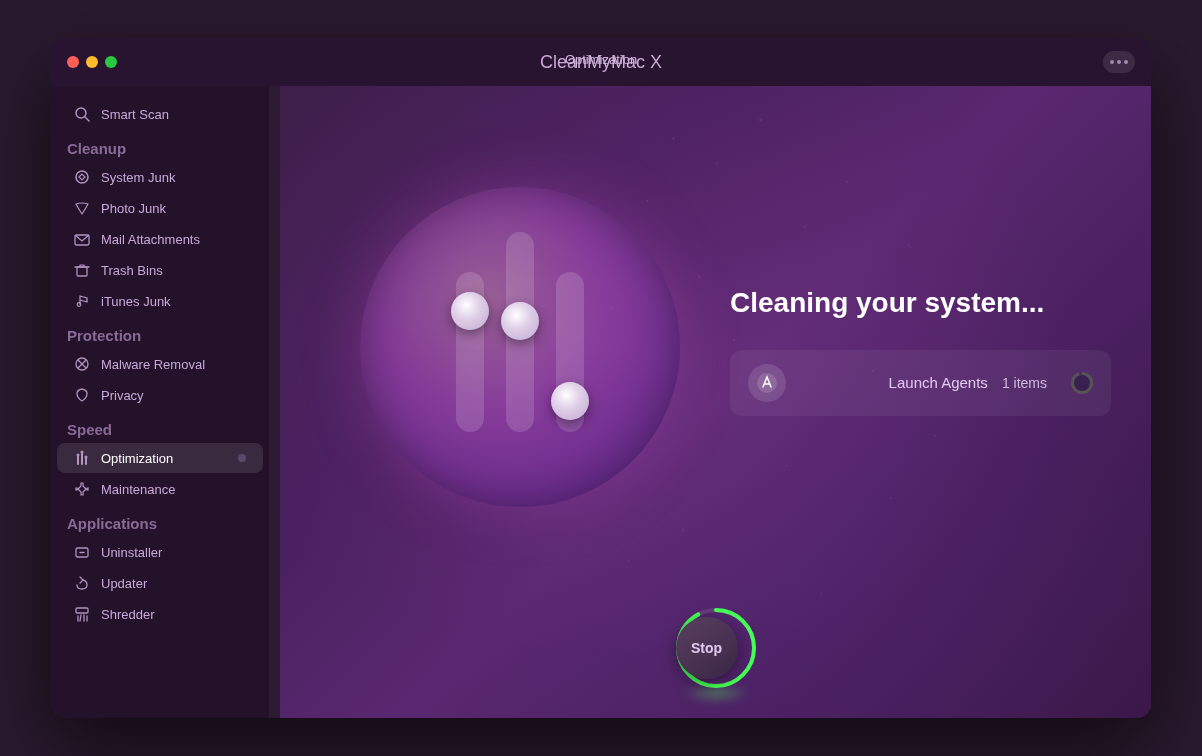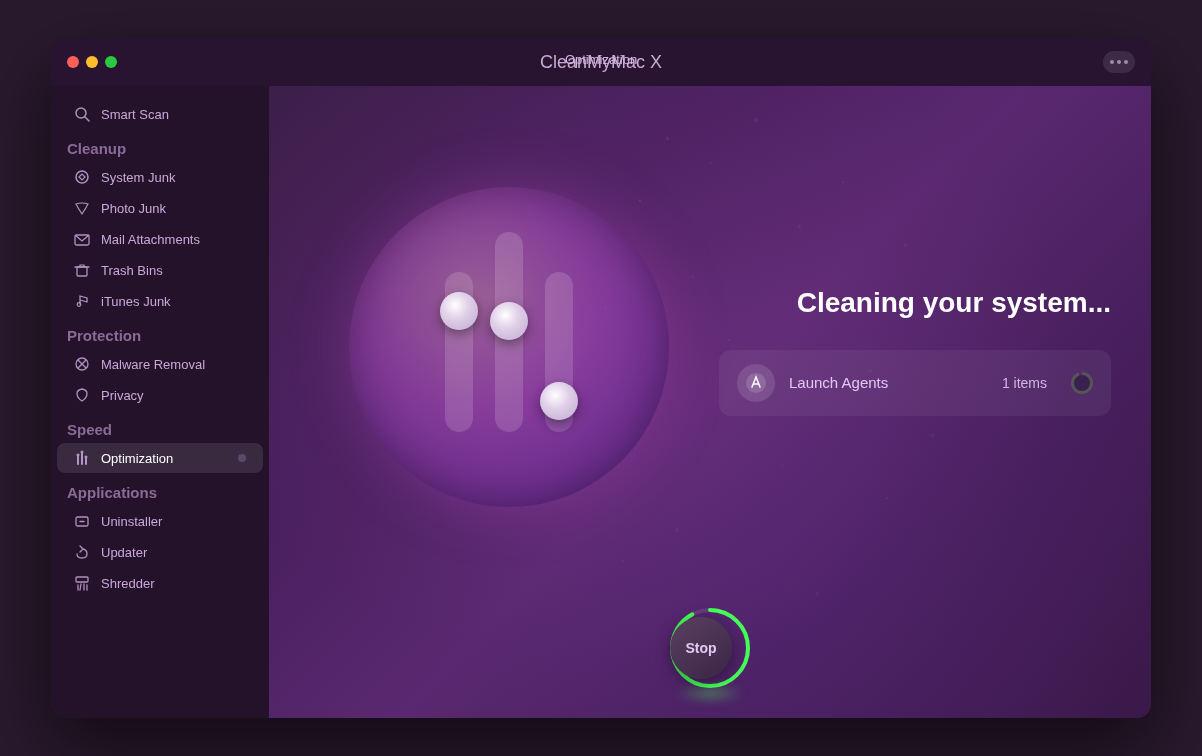--- a/index.html
+++ b/index.html
@@ -82,20 +82,21 @@
     .menu-btn-dot {
       width: 4px;
       height: 4px;
       background: #a08ab0;
       border-radius: 50%;
     }
     .content {
       display: flex;
       flex: 1;
       overflow: hidden;
+      gap: 11px;
     }
     .sidebar {
       width: 218px;
       background: rgba(35,18,42,0.9);
       padding: 12px 0;
       flex-shrink: 0;
       overflow-y: auto;
     }
     .sidebar-section-label {
       color: #8a6a96;
@@ -245,21 +246,20 @@
       display: flex;
       flex-direction: column;
       justify-content: center;
     }
     .cleaning-title {
       color: #fff;
       font-size: 28px;
       font-weight: 700;
       margin-bottom: 30px;
       line-height: 1.2;
-      text-align: right;
     }
     .scan-item {
       display: flex;
       align-items: center;
       gap: 14px;
       background: rgba(255,255,255,0.06);
       border-radius: 12px;
       padding: 14px 18px;
       margin-bottom: 12px;
     }
@@ -272,20 +272,21 @@
       align-items: center;
       justify-content: center;
       font-size: 18px;
       flex-shrink: 0;
     }
     .scan-item-label {
       flex: 1;
       color: #e0c8f0;
       font-size: 15px;
       font-weight: 500;
+      text-align: right;
     }
     .scan-item-count {
       color: #d0b8e0;
       font-size: 14px;
       font-weight: 500;
       margin-right: 10px;
     }
     .scan-item-spinner {
       width: 22px;
       height: 22px;
@@ -464,20 +465,28 @@
             <line x1="12" y1="14" x2="12" y2="8" stroke="#c8a8d8" stroke-width="2" stroke-linecap="round"></line>
             <circle cx="4" cy="5" r="1.5" fill="#c8a8d8"></circle>
             <circle cx="8" cy="2" r="1.5" fill="#c8a8d8"></circle>
             <circle cx="12" cy="7" r="1.5" fill="#c8a8d8"></circle>
           </svg>
         </span>
         <span>Optimization</span>
         <div class="active-indicator">
           <div class="active-dot"></div>
         </div>
+      </div>
+      <div class="sidebar-item">
+        <span class="icon">
+          <svg width="16" height="16" viewBox="0 0 16 16" fill="none">
+            <path d="M9 2 L9 5 L11.5 7.5 L14 7 L14 9 L11.5 8.5 L9 11 L9 14 L7 14 L7 11 L4.5 8.5 L2 9 L2 7 L4.5 7.5 L7 5 L7 2 Z" stroke="#c8a8d8" stroke-width="1.2" fill="none"></path>
+          </svg>
+        </span>
+        <span>Maintenance</span>
       </div>
 
       <div class="sidebar-section-label">Applications</div>
       <div class="sidebar-item">
         <span class="icon">
           <svg width="16" height="16" viewBox="0 0 16 16" fill="none">
             <rect x="2" y="4" width="12" height="9" rx="1.5" stroke="#c8a8d8" stroke-width="1.3" fill="none"></rect>
             <line x1="6" y1="8.5" x2="10" y2="8.5" stroke="#c8a8d8" stroke-width="1.5" stroke-linecap="round"></line>
           </svg>
         </span>

